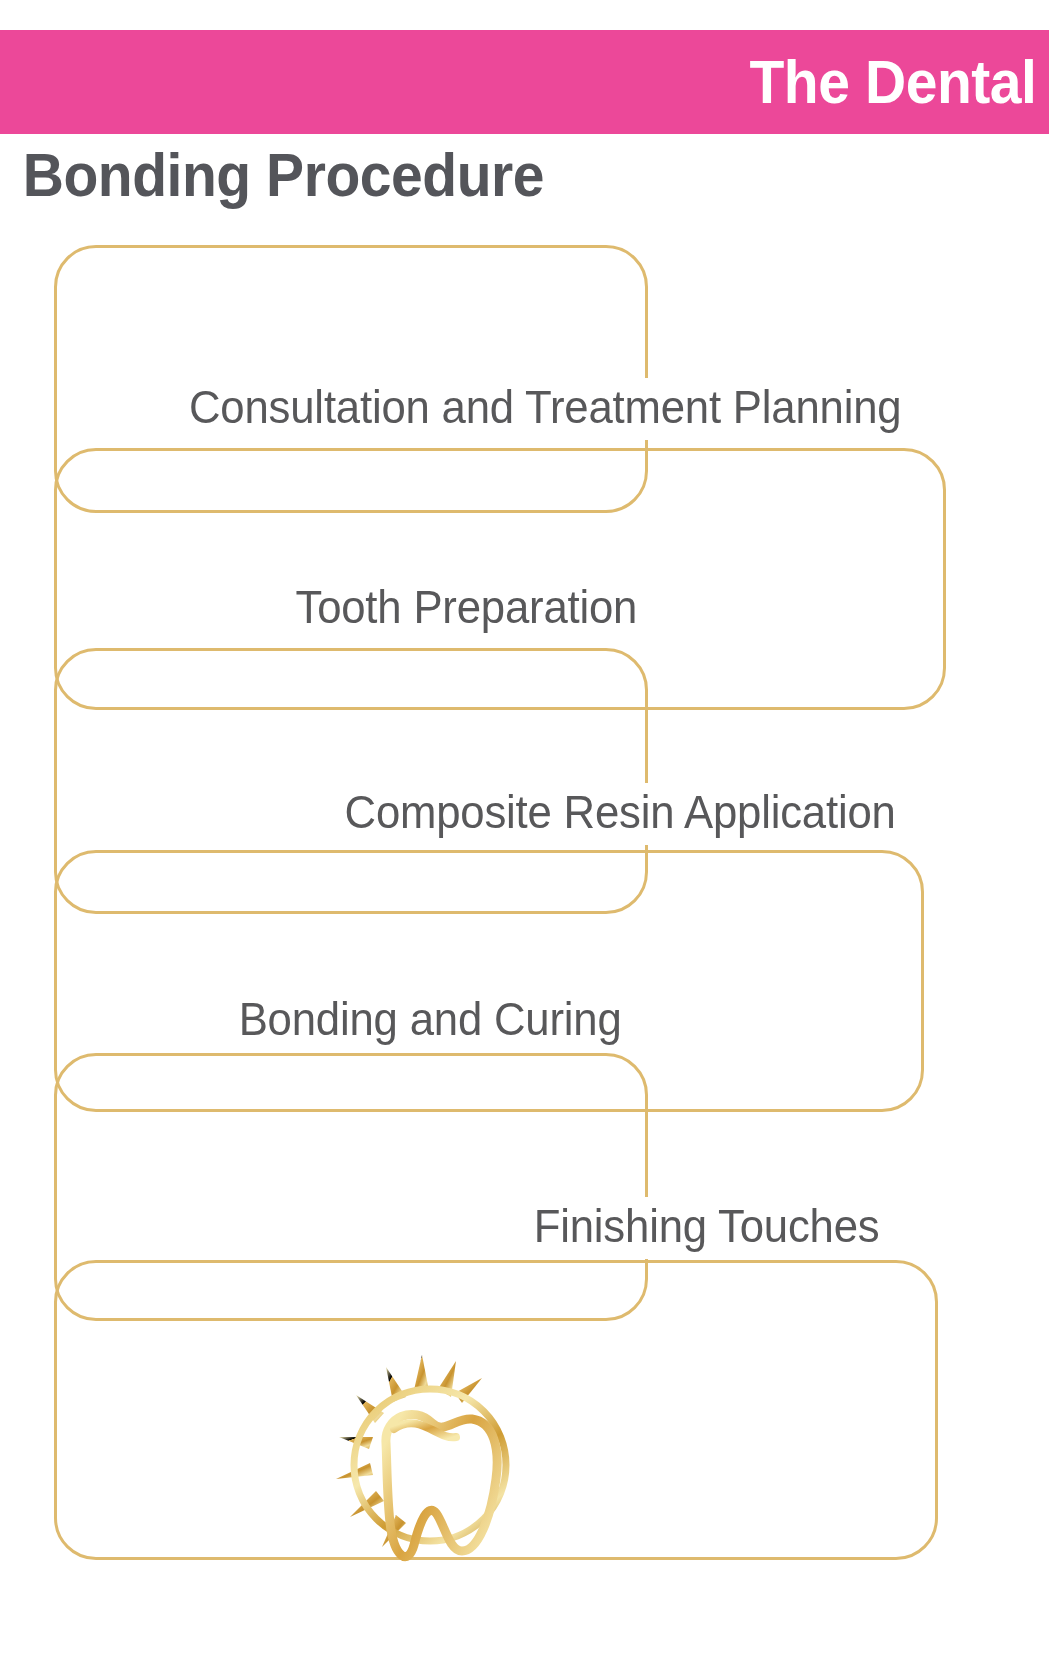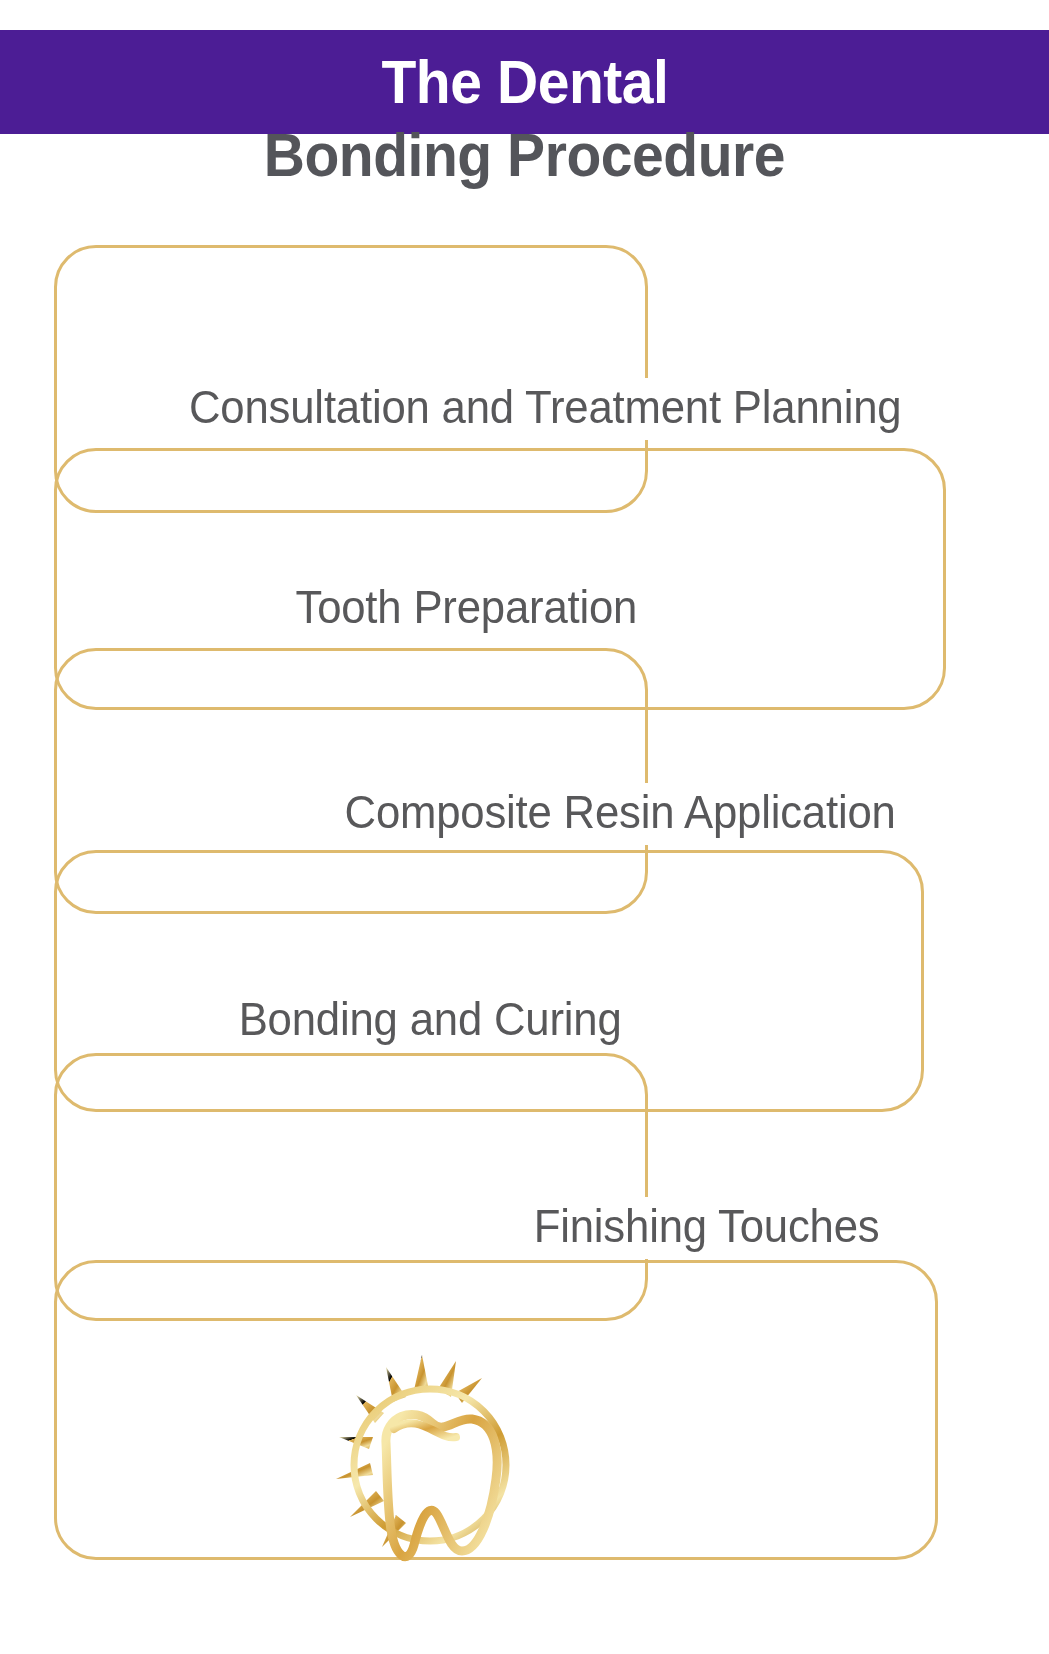--- a/index.html
+++ b/index.html
@@ -19,41 +19,40 @@
     overflow: hidden;
   }
 
   
   .header-band {
     position: absolute;
     left: 0;
     top: 30px;
     width: 1049px;
     height: 104px;
-    background: #4c1d95;
+    background: #ec4899;
     display: flex;
     align-items: center;
-    justify-content: center;
+    justify-content: flex-end;
   }
   .header-title {
     font-size: 62px;
     font-weight: bold;
     color: #ffffff;
     letter-spacing: -0.5px;
     line-height: 1;
     transform: scaleX(0.92);
     transform-origin: center;
     white-space: nowrap;
   }
   .subtitle {
     position: absolute;
     left: 0;
-    top: 124px;
-    width: 1049px;
-    text-align: center;
+    top: 144px;
+    width: 1049px;
     font-size: 62px;
     font-weight: bold;
     color: #54555a;
     letter-spacing: -0.5px;
     line-height: 1;
   }
   .subtitle span {
     display: inline-block;
     transform: scaleX(0.92);
     transform-origin: center;

